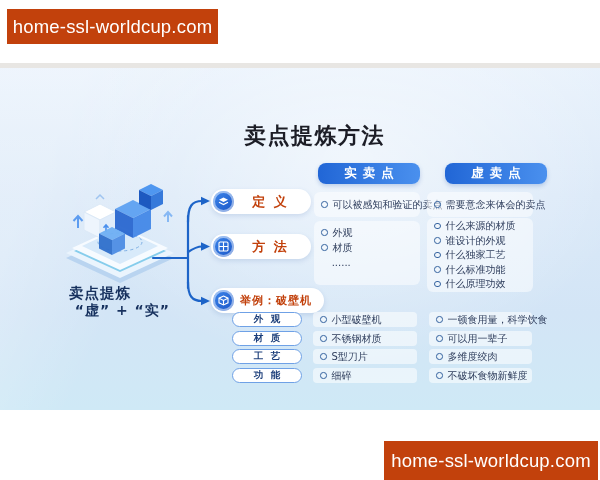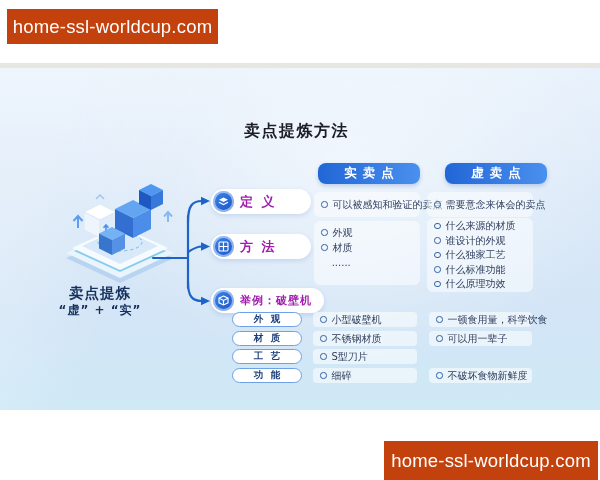--- a/index.html
+++ b/index.html
@@ -23,46 +23,46 @@
   .canvas{
     position:absolute;left:0;top:64px;width:600px;height:346px;
     background:
       radial-gradient(ellipse at 58% 28%, rgba(255,255,255,0.55), rgba(255,255,255,0) 58%),
       linear-gradient(115deg, rgba(255,255,255,0.25) 12%, rgba(255,255,255,0) 30%),
       linear-gradient(180deg,#e9f2fc 0%,#dbe9f8 38%,#d3e5f6 72%,#cfe9f6 100%);
   }
   .canvas > *{position:absolute;}
   
   .title{
-    left:244px;top:57px;font-size:16px;font-weight:700;color:#1c1d26;
+    left:244px;top:57px;font-size:22px;font-weight:700;color:#1c1d26;
     letter-spacing:1.5px;white-space:nowrap;
   }
   
   .hero-svg{left:48px;top:98px;width:145px;height:122px;}
   .cap{left:30px;width:140px;text-align:center;font-weight:700;color:#17315e;white-space:nowrap;}
   .cap1{top:220px;font-size:14.5px;letter-spacing:1px;}
-  .cap2{top:238px;font-size:12px;letter-spacing:1px;}
+  .cap2{top:238px;font-size:14px;letter-spacing:1px;text-align:right;}
   
   .connector{left:145px;top:128px;width:72px;height:120px;overflow:visible;}
   .connector path.line{stroke:#1d64c8;stroke-width:2.2;fill:none;stroke-linecap:round;}
   .connector path.tip{fill:#1d64c8;stroke:none;}
   
   .row-pill{
     display:flex;align-items:center;height:25px;background:#ffffff;
     border-radius:13px;box-shadow:0 2px 5px rgba(70,110,180,0.18);
     left:211px;
   }
   .row-pill .icon-circle{
     width:21px;height:21px;border-radius:50%;margin-left:2px;flex:0 0 auto;
     background:linear-gradient(135deg,#3d87ec,#1a55c6);
     display:flex;align-items:center;justify-content:center;
     box-shadow:0 0 0 2px rgba(255,255,255,0.5) inset;
   }
   .row-pill .label{
-    flex:1;font-size:13px;font-weight:700;color:#a21caf;
+    flex:1;text-align:center;font-size:13px;font-weight:700;color:#c2410c;
     letter-spacing:2px;white-space:nowrap;padding:0 10px 0 6px;
   }
   .pill-def{top:125px;width:100px;}
   .pill-method{top:170px;width:100px;}
   .pill-example{top:224px;}
   .pill-example .label{font-size:11px;letter-spacing:1px;padding-right:12px;}
   
   .col-header{
     top:99px;width:102px;height:21px;border-radius:8px;
     background:linear-gradient(90deg,#2166d6,#4a90ee);
@@ -274,20 +274,26 @@
       </div>
   </div>
 
   <div class="attr-pill row-c">工 艺</div>
   <div class="ex-band ex-real row-c">
     <div class="item">
         <span class="bullet"></span>
         <span class="txt">S型刀片</span>
       </div>
   </div>
+  <div class="ex-band ex-virtual row-c">
+    <div class="item">
+        <span class="bullet"></span>
+        <span class="txt">多维度绞肉</span>
+      </div>
+  </div>
 
   <div class="attr-pill row-d">功 能</div>
   <div class="ex-band ex-real row-d">
     <div class="item">
         <span class="bullet"></span>
         <span class="txt">细碎</span>
       </div>
   </div>
   <div class="ex-band ex-virtual row-d">
     <div class="item">

